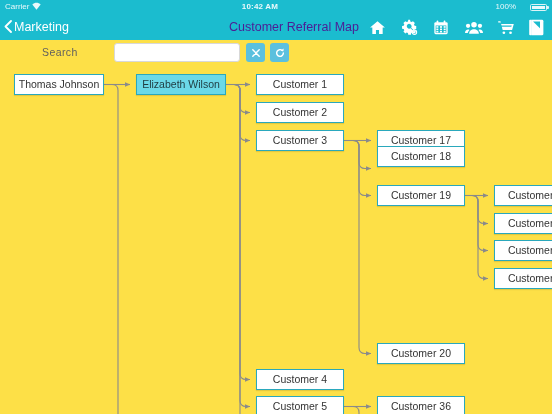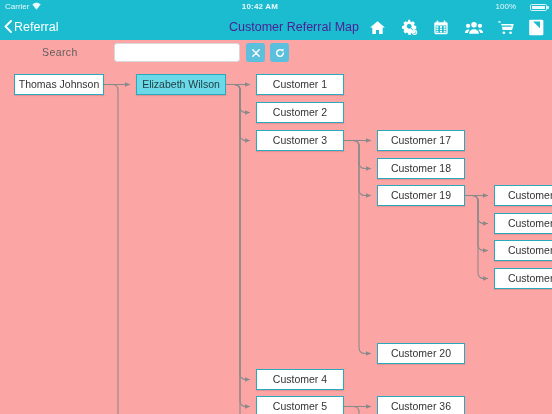--- a/index.html
+++ b/index.html
@@ -42,21 +42,21 @@
   .nav-icons{
     position:absolute; right:6px; top:0; height:26px;
     display:flex; align-items:center; gap:15px;
   }
   .nav-icons .ico{ width:17px; height:17px; display:block; cursor:pointer; }
   .nav-icons .ico svg{ display:block; }
 
   
   .content{
     position:absolute; left:0; top:40px; width:552px; height:374px;
-    background:#fca5a5; overflow:hidden;
+    background:#fde047; overflow:hidden;
   }
   .searchrow{
     position:absolute; left:0; top:0; width:552px; height:28px;
   }
   .search-label{
     position:absolute; left:42px; top:6px;
     font-size:10.5px; color:#5f5f5f; letter-spacing:.4px;
   }
   .search-input{
     position:absolute; left:114px; top:3px; width:126px; height:19px;
@@ -118,21 +118,21 @@
 
   <div class="navbar">
     <div class="nav-title">Customer Referral Map</div>
 
     <div class="nav-back">
       <span class="chev">
         <svg width="8" height="13" viewBox="0 0 8 13" aria-hidden="true">
           <path d="M7 1 1.5 6.5 7 12" fill="none" stroke="#ffffff" stroke-width="1.8" stroke-linecap="round" stroke-linejoin="round"></path>
         </svg>
       </span>
-      <span>Referral</span>
+      <span>Marketing</span>
     </div>
 
     <div class="nav-icons">
       <span class="ico">
         <svg width="17" height="17" viewBox="0 0 24 24">
             <path fill="#fff" d="M12 3 1.5 12h3.2v9h5.1v-5.6h4.4V21h5.1v-9h3.2L12 3z"></path>
           </svg>
       </span>
       <span class="ico">
         <svg width="17" height="17" viewBox="0 0 24 24">
@@ -238,21 +238,21 @@
             <path d="M226,421.5 H250" marker-end="url(#arrow)"></path>
           </g>
       </svg>
       <div id="nodes-layer">
           <div class="node" style="left: 14px; top: 6px; width: 90px;"><span>Thomas Johnson</span></div>
           <div class="node selected" style="left: 136px; top: 6px; width: 90px;"><span>Elizabeth Wilson</span></div>
           <div class="node" style="left: 256px; top: 6px; width: 88px;"><span>Customer 1</span></div>
           <div class="node" style="left: 256px; top: 34px; width: 88px;"><span>Customer 2</span></div>
           <div class="node" style="left: 256px; top: 62px; width: 88px;"><span>Customer 3</span></div>
           <div class="node" style="left: 377px; top: 62px; width: 88px;"><span>Customer 17</span></div>
-          <div class="node" style="left: 377px; top: 90px; width: 88px;"><span>Customer 18</span></div>
+          <div class="node" style="left: 377px; top: 78px; width: 88px;"><span>Customer 18</span></div>
           <div class="node" style="left: 377px; top: 117px; width: 88px;"><span>Customer 19</span></div>
           <div class="node" style="left: 494px; top: 117px; width: 88px;"><span>Customer 27</span></div>
           <div class="node" style="left: 494px; top: 145px; width: 88px;"><span>Customer 28</span></div>
           <div class="node" style="left: 494px; top: 172px; width: 88px;"><span>Customer 29</span></div>
           <div class="node" style="left: 494px; top: 200px; width: 88px;"><span>Customer 30</span></div>
           <div class="node" style="left: 377px; top: 275px; width: 88px;"><span>Customer 20</span></div>
           <div class="node" style="left: 256px; top: 301px; width: 88px;"><span>Customer 4</span></div>
           <div class="node" style="left: 256px; top: 328px; width: 88px;"><span>Customer 5</span></div>
           <div class="node" style="left: 377px; top: 328px; width: 88px;"><span>Customer 36</span></div>
         </div>

